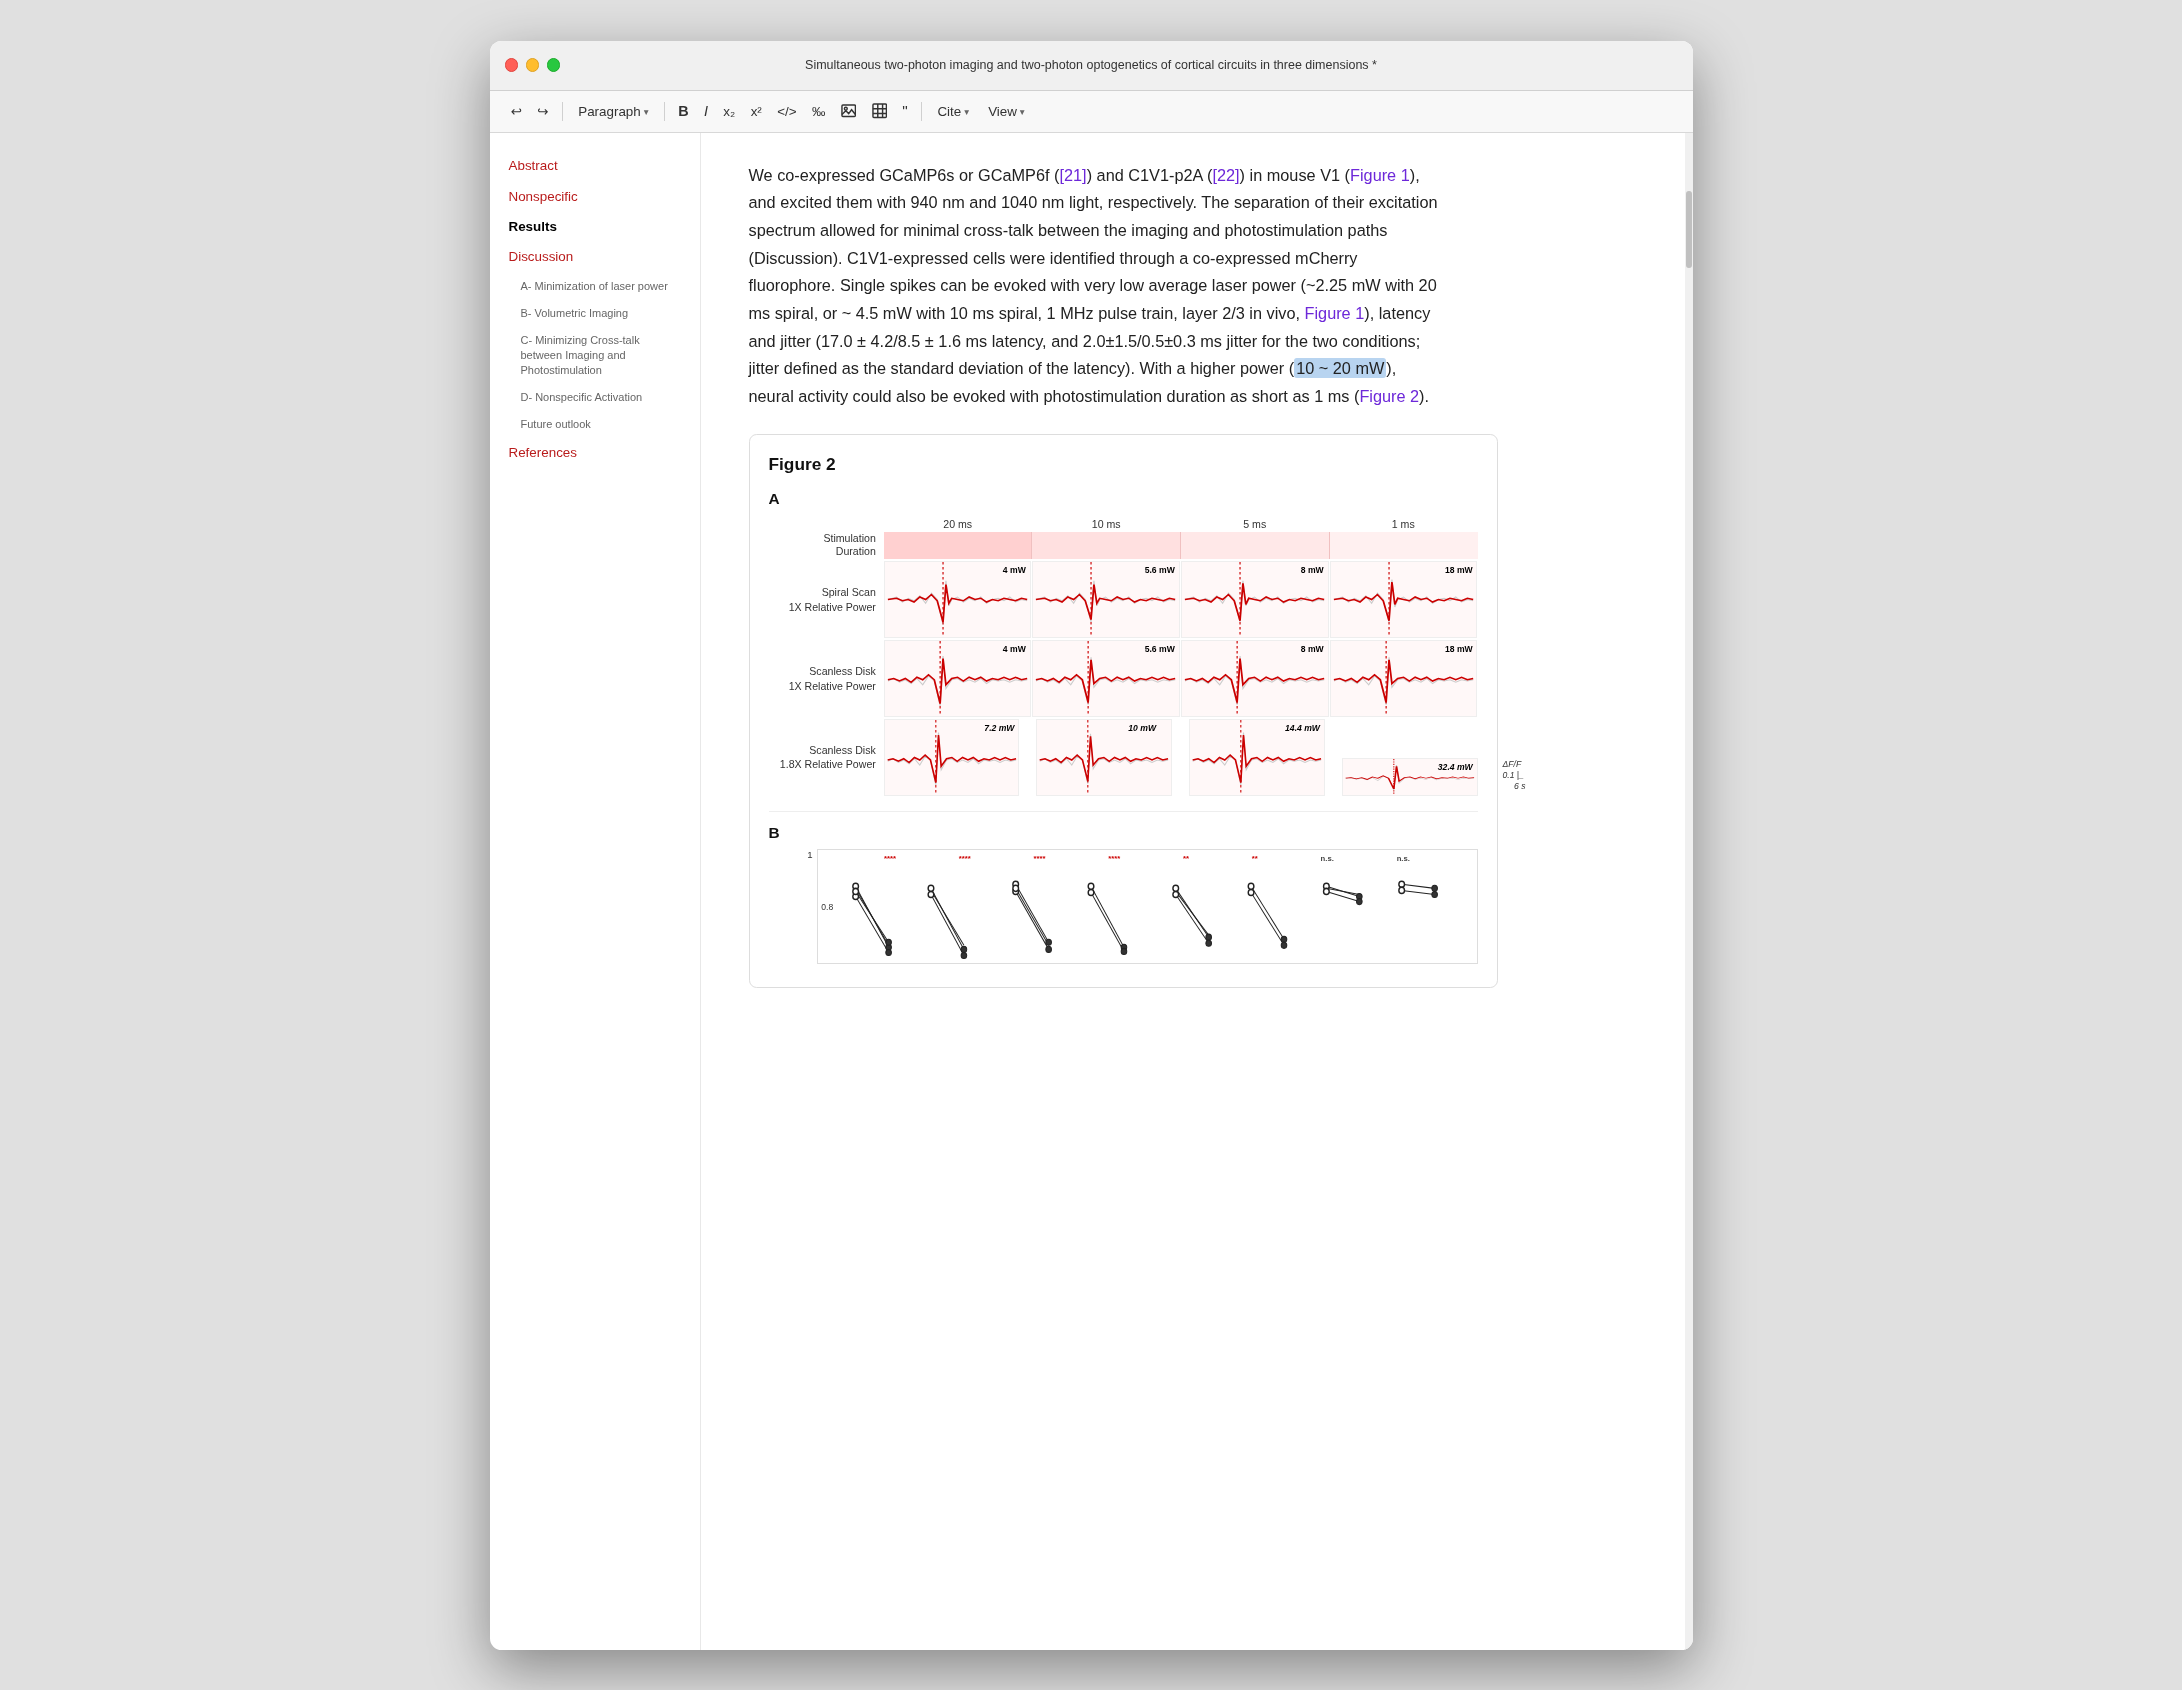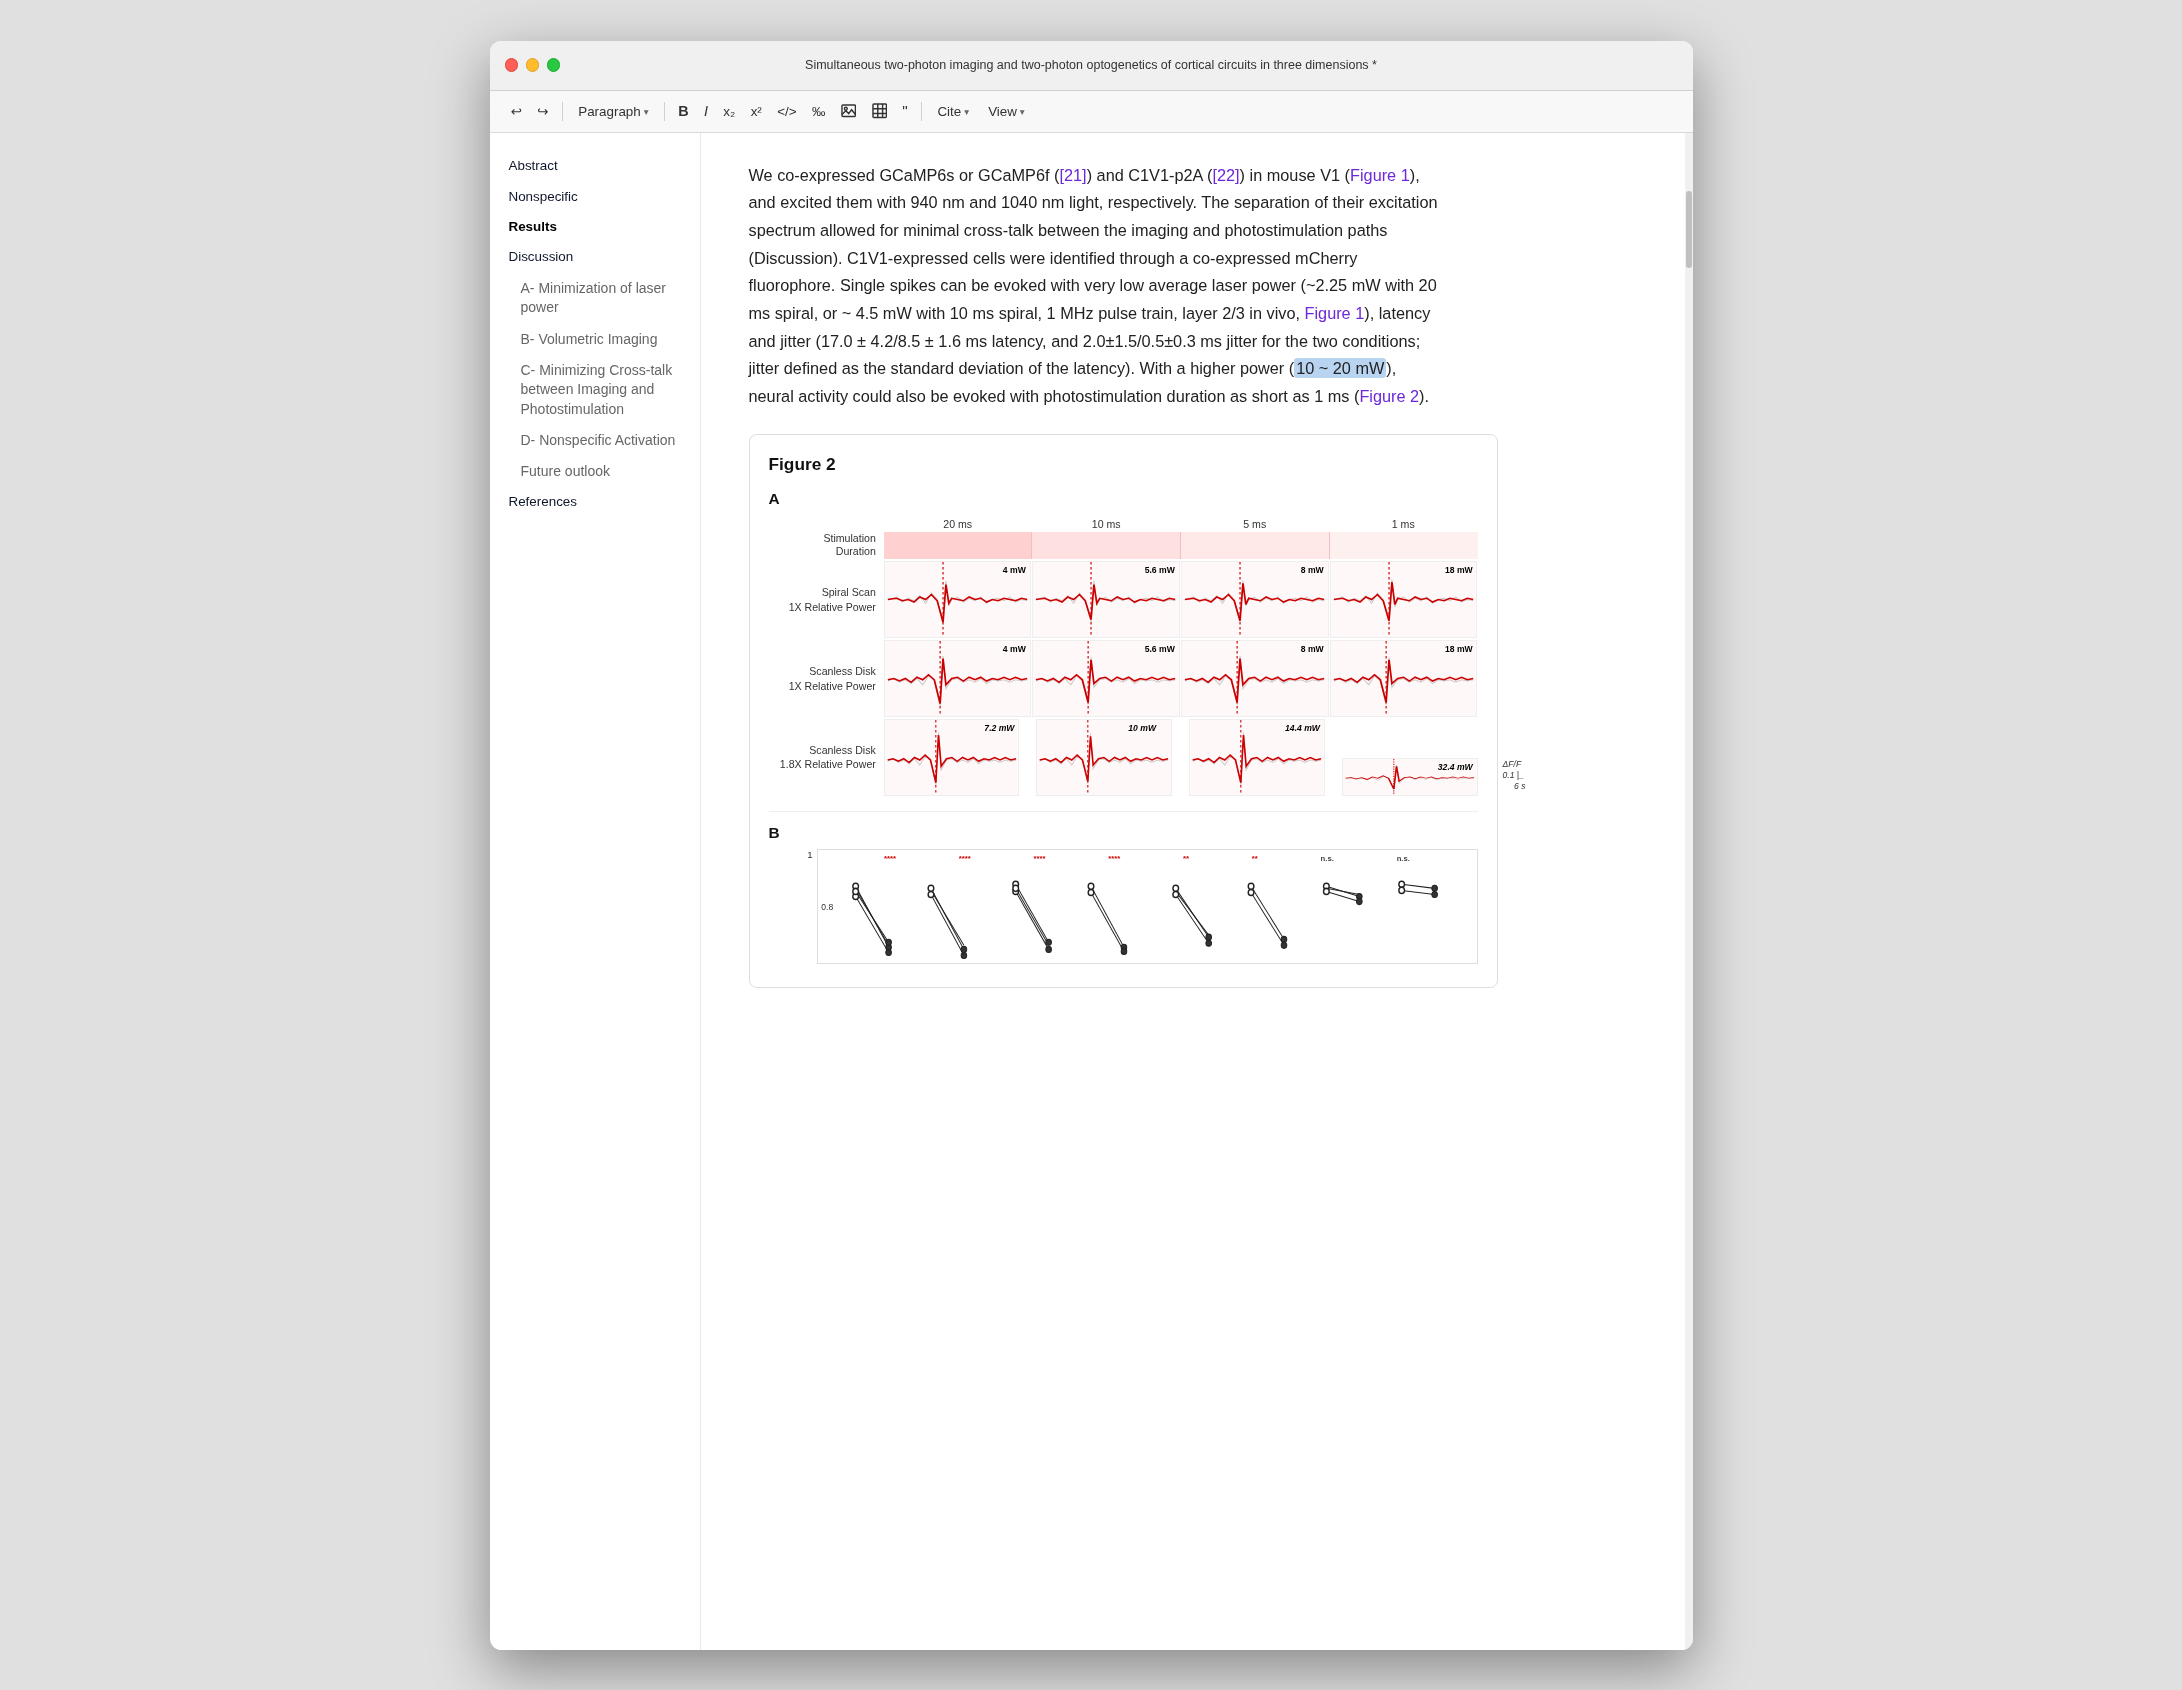--- a/index.html
+++ b/index.html
@@ -92,28 +92,28 @@
     .sidebar {
       width: 211px;
       border-right: 1px solid #e8e8e8;
       padding: 19px 0;
       overflow-y: auto;
       flex-shrink: 0;
     }
     .sidebar-item {
       padding: 5.8px 19px;
       font-size: 13.4px;
-      color: #0f172a;
+      color: #b91c1c;
       cursor: pointer;
       line-height: 1.4;
     }
     .sidebar-item.active { color: #000; font-weight: 600; }
     .sidebar-item.sub {
       padding-left: 31px;
-      font-size: 14px;
+      font-size: 11px;
       color: #666;
     }
     .content-area {
       flex: 1;
       padding: 29px 48px;
       overflow-y: auto;
       position: relative;
     }
     .scrollbar-track {
       width: 7.7px;

